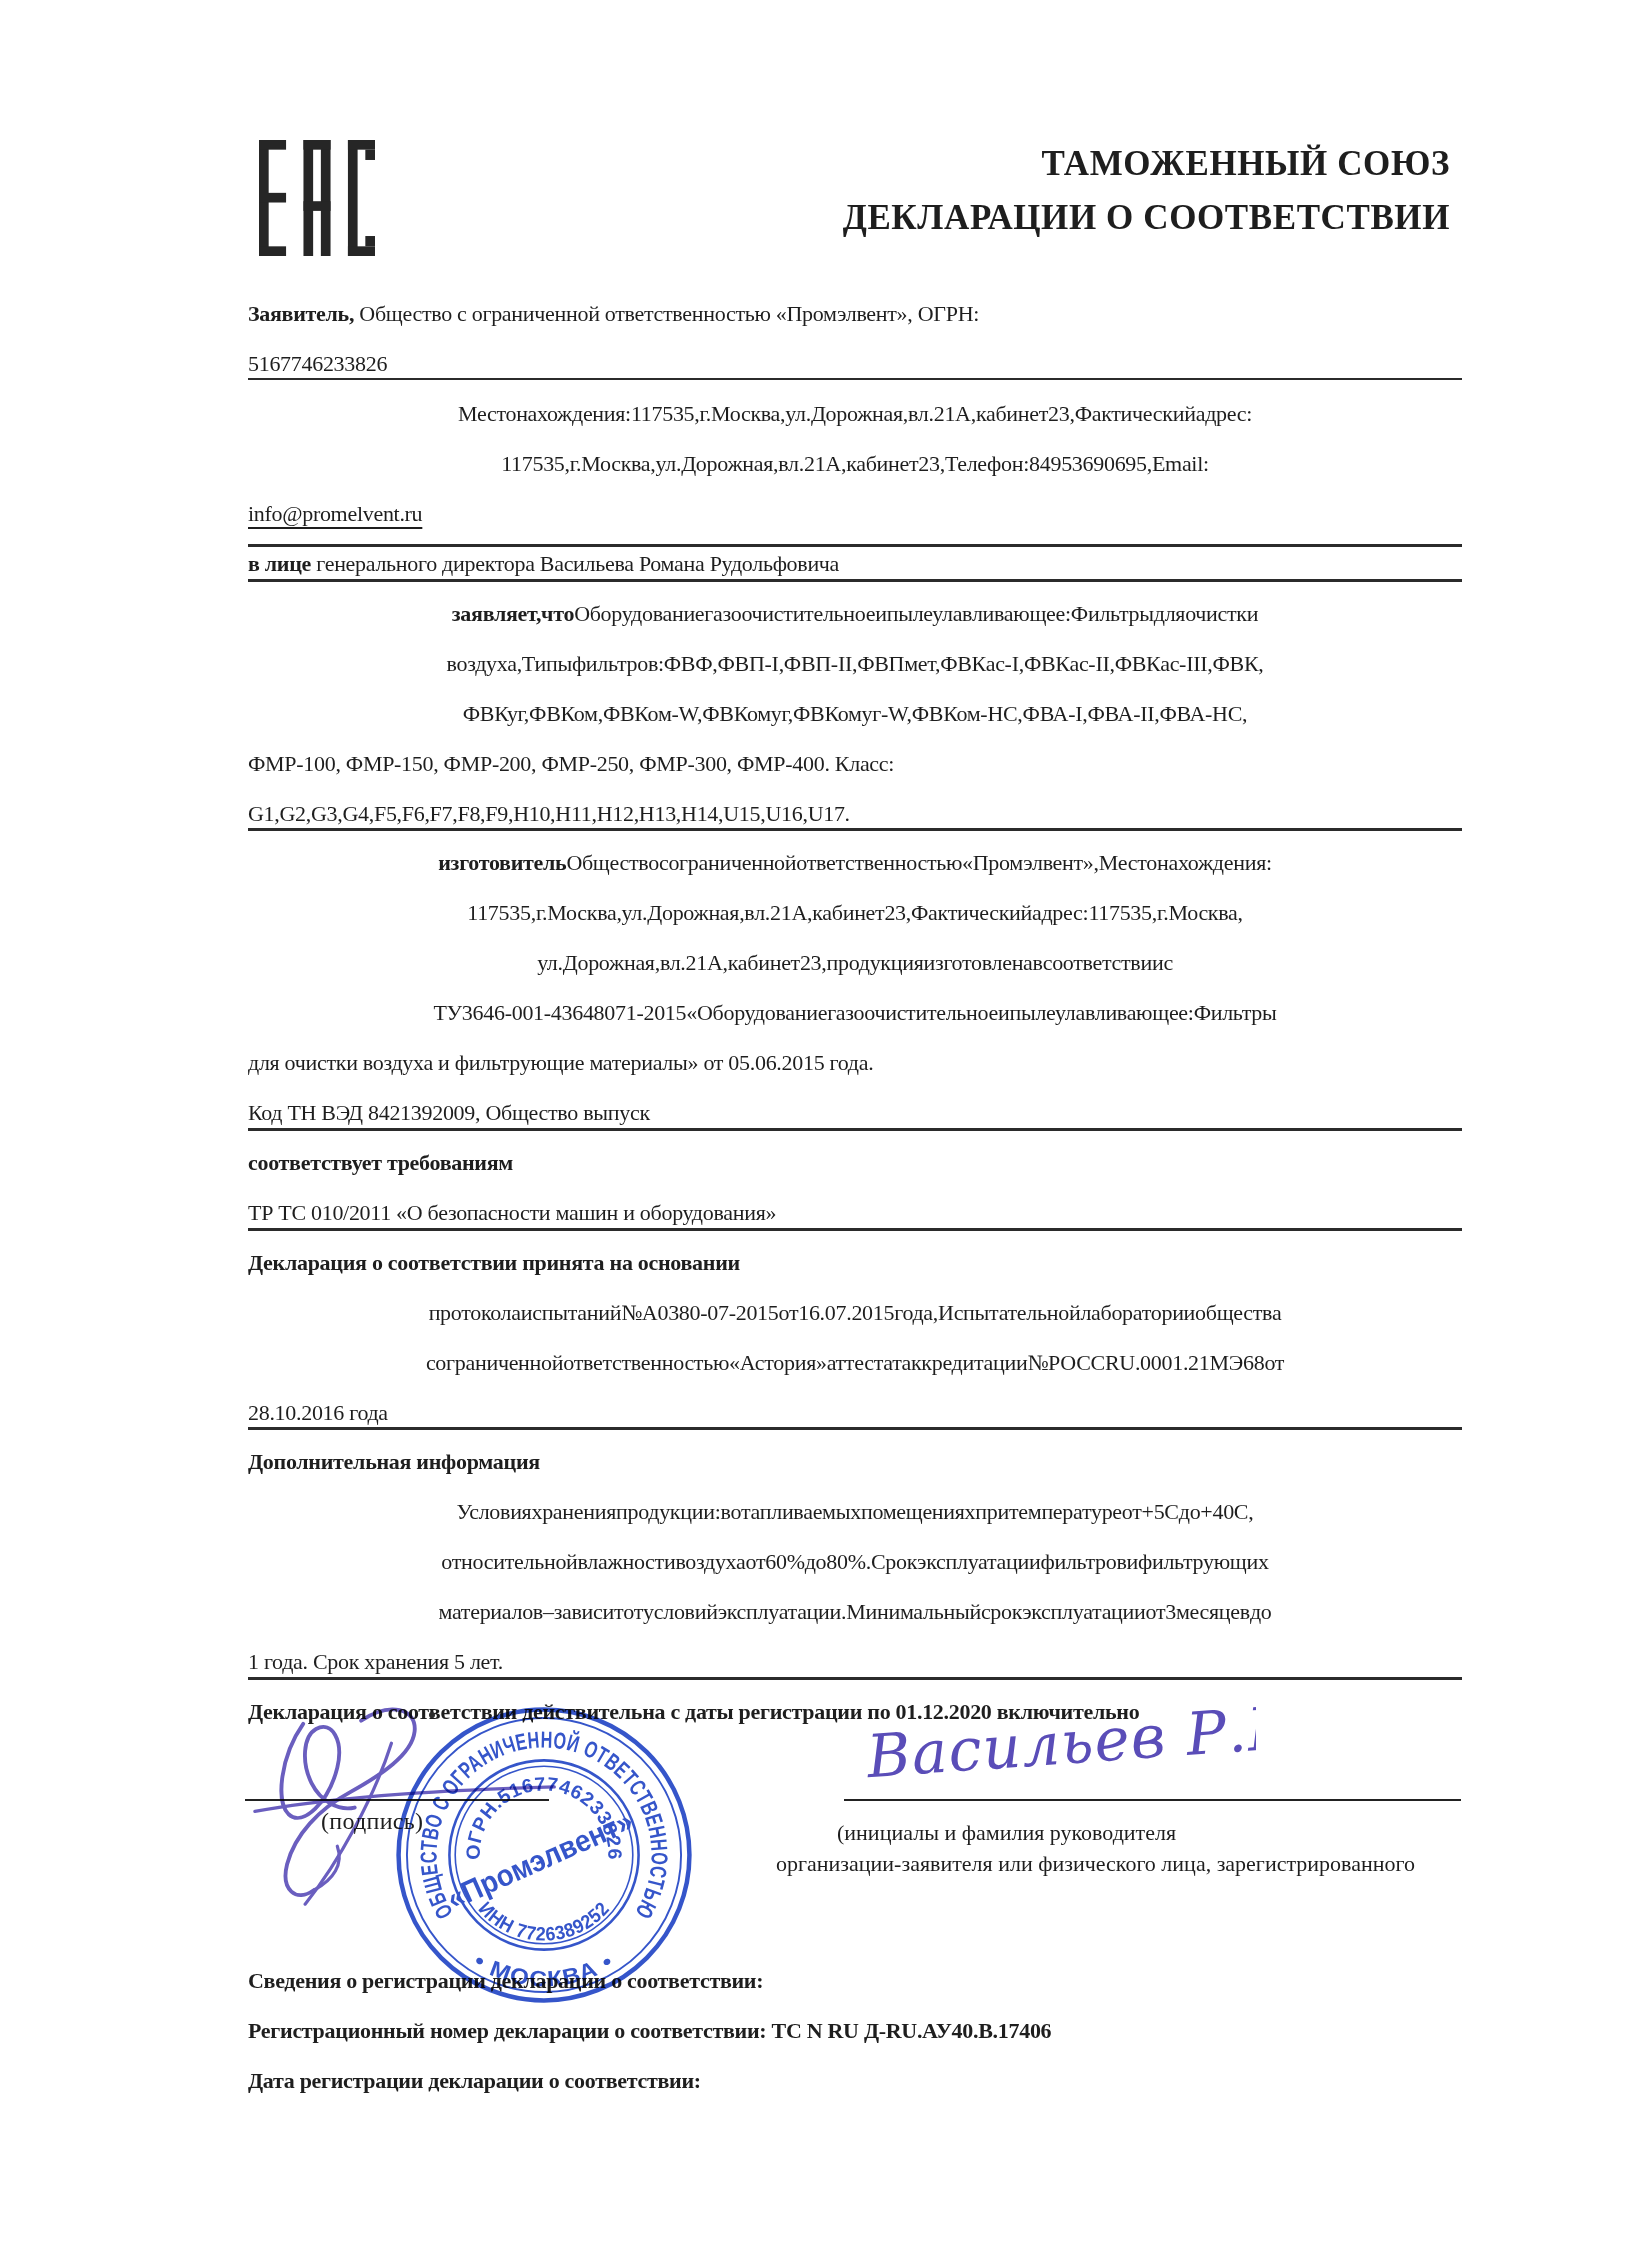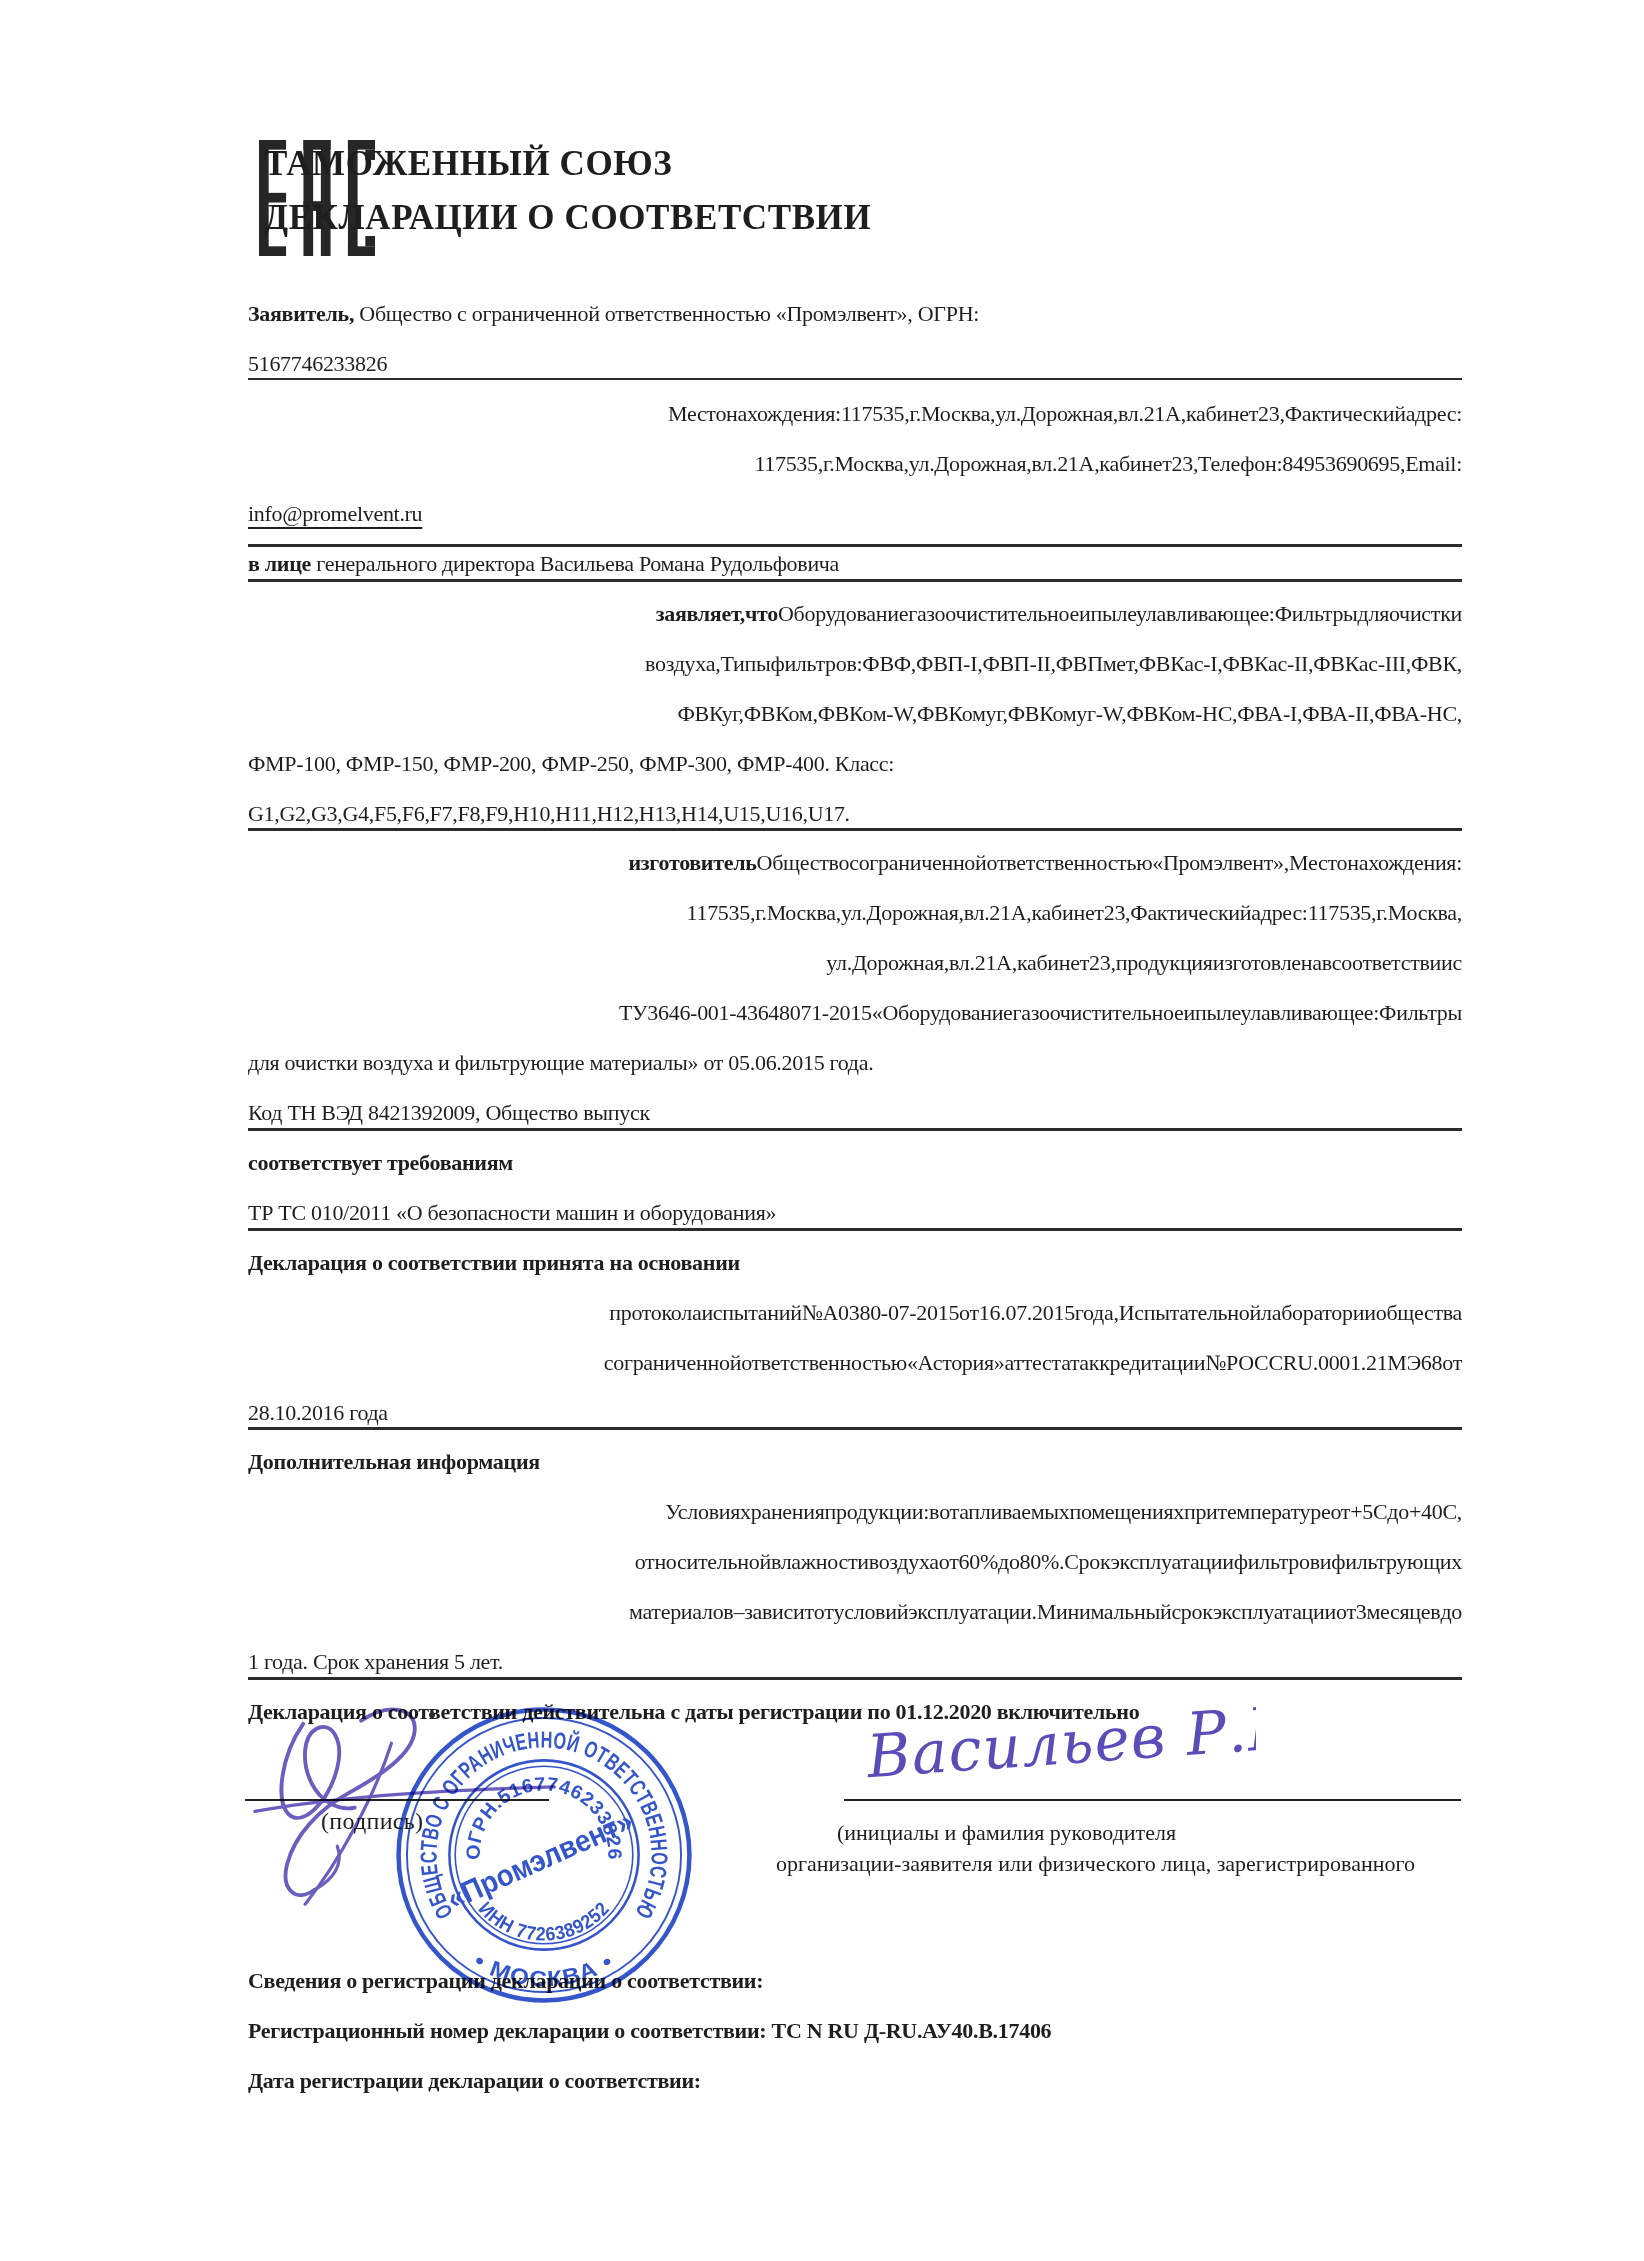--- a/index.html
+++ b/index.html
@@ -3,27 +3,27 @@
 <meta charset="utf-8">
 <style>
   html,body{margin:0;padding:0}
   body{
     width:1644px;height:2261px;position:relative;overflow:hidden;
     background:#ffffff;color:#1e1e1e;
     font-family:"Liberation Serif","DejaVu Serif",serif;
   }
   
   #eac-logo{position:absolute;left:259px;top:140px;width:116px;height:116px}
-  #title-block{position:absolute;left:264px;top:137px;width:1214px;text-align:left}
+  #title-block{position:absolute;left:236px;top:137px;width:1214px;text-align:right}
   .doc-title{font-size:35px;font-weight:bold;line-height:54px;letter-spacing:0.6px;white-space:nowrap}
   
   #doc-body{position:absolute;left:248px;top:289px;width:1214px;
             font-size:22px;line-height:50px;letter-spacing:-0.3px}
   .line{white-space:nowrap;position:relative}
-  .line.j{display:flex;justify-content:flex-end;white-space:normal}
+  .line.j{display:flex;justify-content:center;white-space:normal}
   .b{font-weight:bold}
   .u{text-decoration:underline;text-decoration-thickness:1.9px;text-underline-offset:5.8px}
   .rule{height:0;border-top:3.2px solid #2b2b2b;margin-top:-10.3px;margin-bottom:7px}
   .rule.rule-low{margin-top:5.2px;margin-bottom:-8.4px}
   .field::after{content:"";position:absolute;left:0;right:0;top:39px;border-top:2.6px solid #2b2b2b}
   
   .sig-line{position:absolute;height:0;border-top:2.6px solid #222}
   #sig-line-left{left:245px;top:1799px;width:304px}
   #sig-line-right{left:844px;top:1799px;width:617px}
   #podpis-caption{position:absolute;left:321px;top:1808px;font-size:24px;letter-spacing:0.3px}

